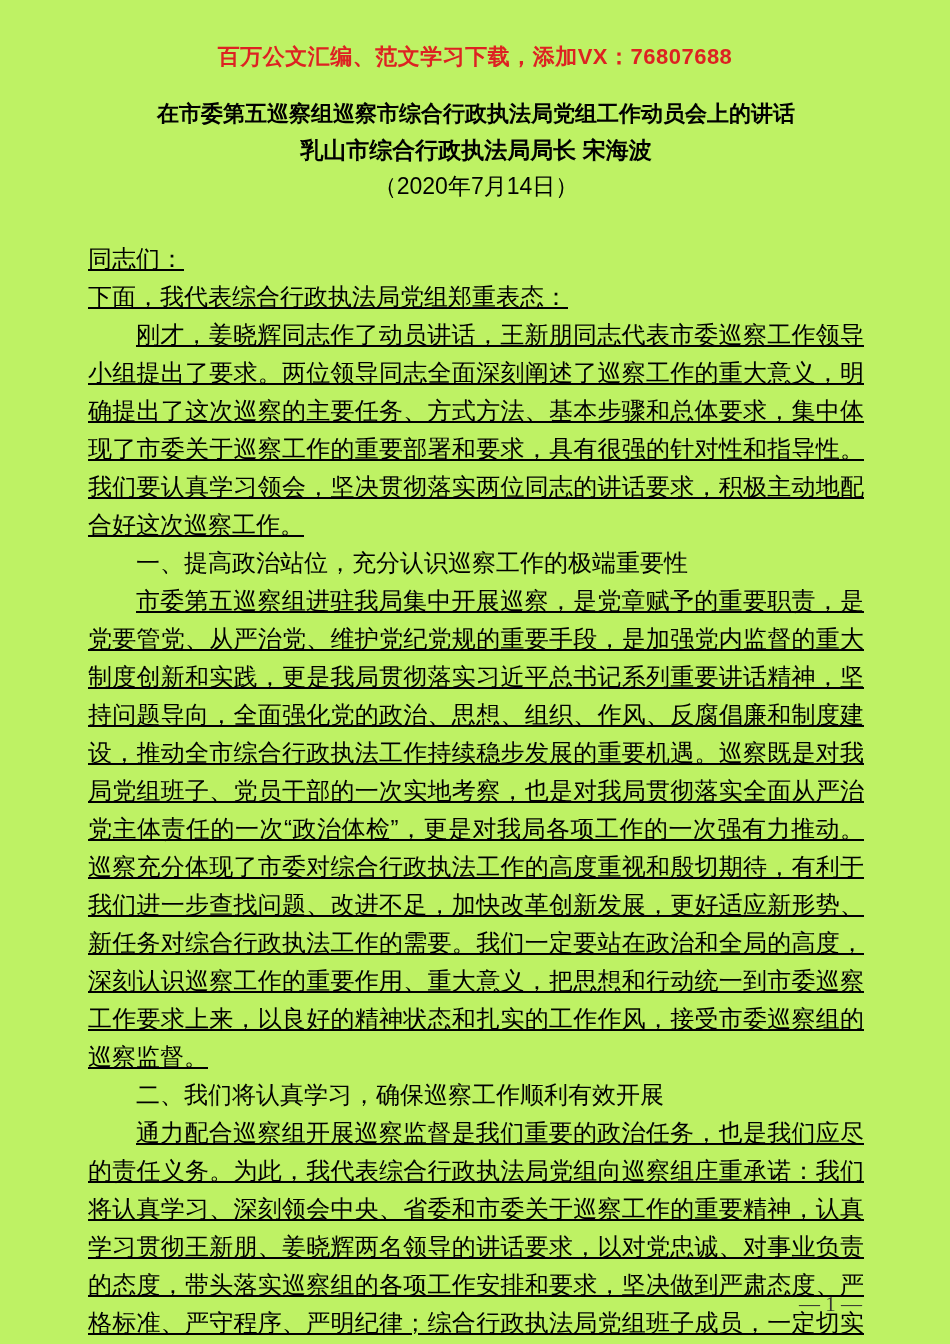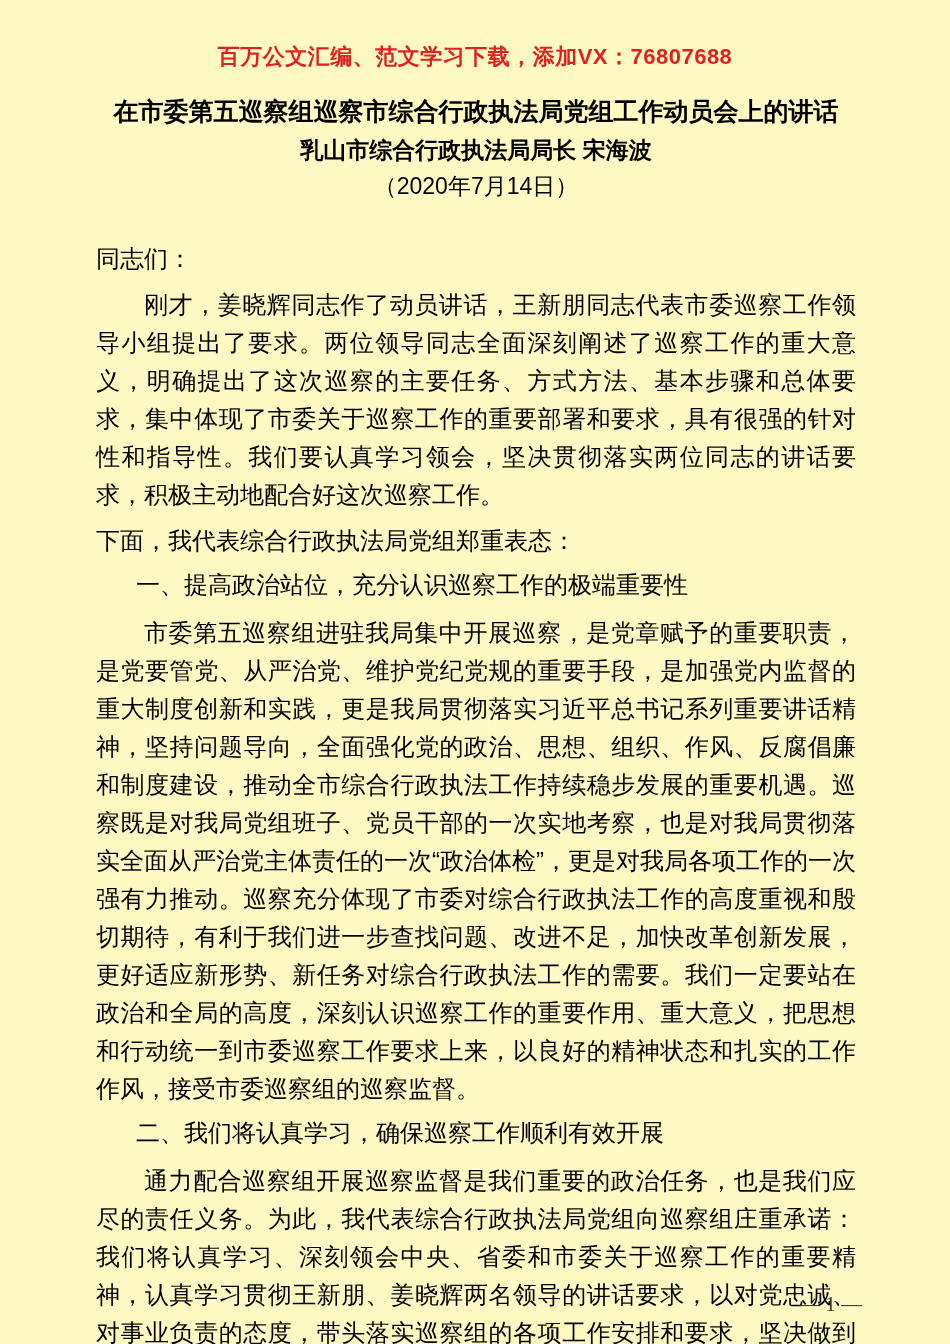--- a/index.html
+++ b/index.html
@@ -4,21 +4,21 @@
 <style>
   html, body {
     margin: 0;
     padding: 0;
     background: #ffffff;
   }
   .page {
     position: relative;
     width: 950px;
     height: 1344px;
-    background: #fef9c3;
+    background: #bef264;
     overflow: hidden;
     box-sizing: border-box;
   }
   .watermark {
     position: absolute;
     top: 42px;
     left: 0;
     width: 950px;
     text-align: center;
     color: #dd2222;
@@ -31,22 +31,22 @@
   .content {
     position: absolute;
     top: 96px;
     left: 88px;
     width: 776px;
   }
   .title-block {
     text-align: center;
   }
   .doc-title {
-    font-family: Liberation Mono, monospace;
-    font-size: 25px;
+    font-family: Liberation Serif, serif;
+    font-size: 22px;
     font-weight: 700;
     line-height: 36px;
     color: #000000;
     white-space: nowrap;
   }
   .doc-subtitle {
     font-family: "Liberation Sans", "DejaVu Sans", sans-serif;
     font-size: 23px;
     font-weight: 700;
     line-height: 36px;
@@ -59,36 +59,37 @@
     font-weight: 400;
     line-height: 36px;
     color: #000000;
     white-space: nowrap;
     text-align: center;
   }
   .body-block {
     margin-top: 36px;
   }
   p.para {
-    margin: 8px;
+    margin: 0;
     font-family: "Liberation Sans", "DejaVu Sans", sans-serif;
     font-size: 24px;
     line-height: 38px;
     color: #000000;
     text-align: justify;
     text-justify: inter-character;
     text-align-last: left;
     letter-spacing: 0px;
+    text-decoration: underline;
   }
   p.indent {
     text-indent: 48px;
   }
   p.heading {
     margin: 0;
-    font-family: Liberation Mono, monospace;
+    font-family: Liberation Serif, serif;
     font-size: 24px;
     line-height: 38px;
     color: #000000;
     text-indent: 48px;
     text-align: left;
   }
   p.salutation {
     text-indent: 0;
   }
   .footer {
@@ -115,22 +116,22 @@
 
     <div class="title-block">
       <div class="doc-title">在市委第五巡察组巡察市综合行政执法局党组工作动员会上的讲话</div>
       <div class="doc-subtitle">乳山市综合行政执法局局长  宋海波</div>
       <div class="doc-date">（2020年7月14日）</div>
     </div>
 
     <div class="body-block">
       <p class="para salutation">同志们：</p>
       <div id="paragraphs">
+          <p class="para">下面，我代表综合行政执法局党组郑重表态：</p>
           <p class="para indent">刚才，姜晓辉同志作了动员讲话，王新朋同志代表市委巡察工作领导小组提出了要求。两位领导同志全面深刻阐述了巡察工作的重大意义，明确提出了这次巡察的主要任务、方式方法、基本步骤和总体要求，集中体现了市委关于巡察工作的重要部署和要求，具有很强的针对性和指导性。我们要认真学习领会，坚决贯彻落实两位同志的讲话要求，积极主动地配合好这次巡察工作。</p>
-          <p class="para">下面，我代表综合行政执法局党组郑重表态：</p>
           <p class="heading">一、提高政治站位，充分认识巡察工作的极端重要性</p>
           <p class="para indent">市委第五巡察组进驻我局集中开展巡察，是党章赋予的重要职责，是党要管党、从严治党、维护党纪党规的重要手段，是加强党内监督的重大制度创新和实践，更是我局贯彻落实习近平总书记系列重要讲话精神，坚持问题导向，全面强化党的政治、思想、组织、作风、反腐倡廉和制度建设，推动全市综合行政执法工作持续稳步发展的重要机遇。巡察既是对我局党组班子、党员干部的一次实地考察，也是对我局贯彻落实全面从严治党主体责任的一次“政治体检”，更是对我局各项工作的一次强有力推动。巡察充分体现了市委对综合行政执法工作的高度重视和殷切期待，有利于我们进一步查找问题、改进不足，加快改革创新发展，更好适应新形势、新任务对综合行政执法工作的需要。我们一定要站在政治和全局的高度，深刻认识巡察工作的重要作用、重大意义，把思想和行动统一到市委巡察工作要求上来，以良好的精神状态和扎实的工作作风，接受市委巡察组的巡察监督。</p>
           <p class="heading">二、我们将认真学习，确保巡察工作顺利有效开展</p>
           <p class="para indent">通力配合巡察组开展巡察监督是我们重要的政治任务，也是我们应尽的责任义务。为此，我代表综合行政执法局党组向巡察组庄重承诺：我们将认真学习、深刻领会中央、省委和市委关于巡察工作的重要精神，认真学习贯彻王新朋、姜晓辉两名领导的讲话要求，以对党忠诚、对事业负责的态度，带头落实巡察组的各项工作安排和要求，坚决做到严肃态度、严格标准、严守程序、严明纪律；综合行政执法局党组班子成员，一定切实增强监督和接受监督的意</p>
         </div>
     </div>
 
   </div>
 
   <div class="footer">— 1 —</div>

